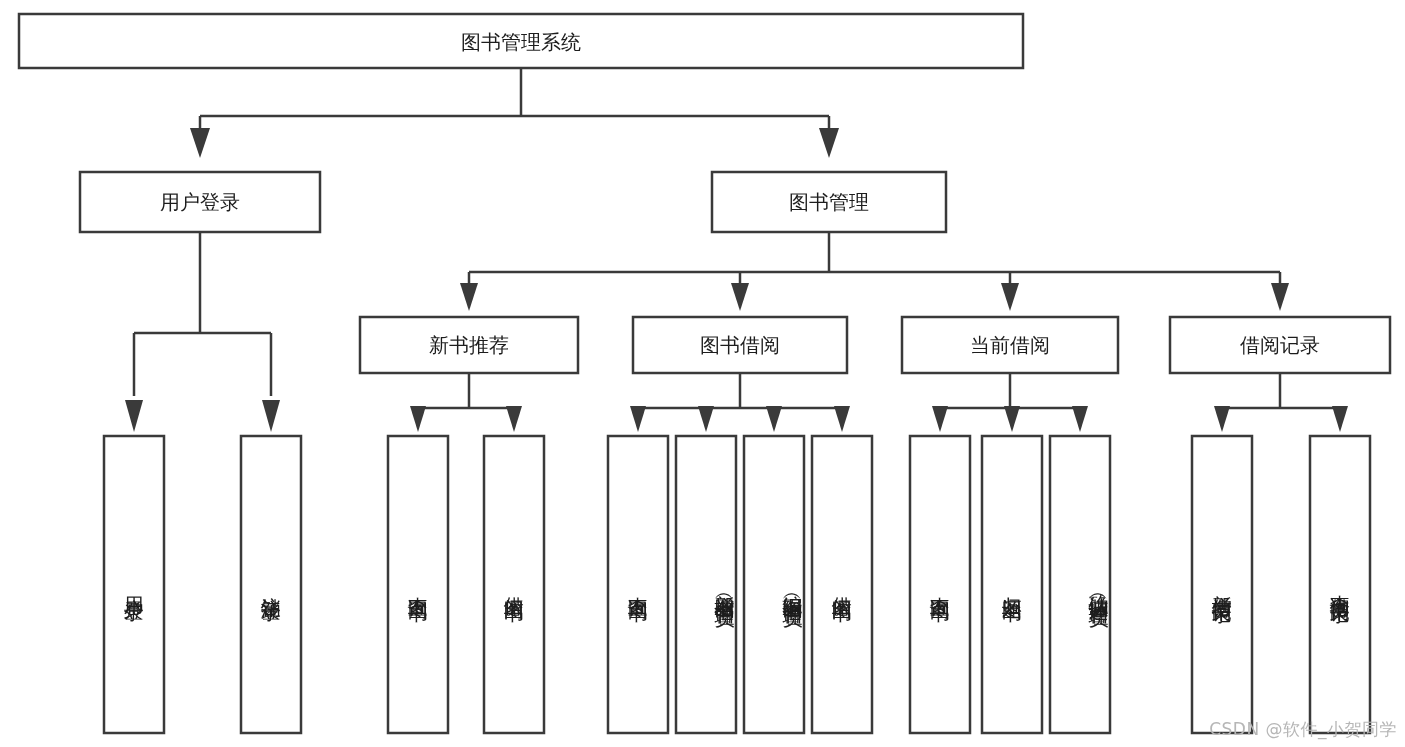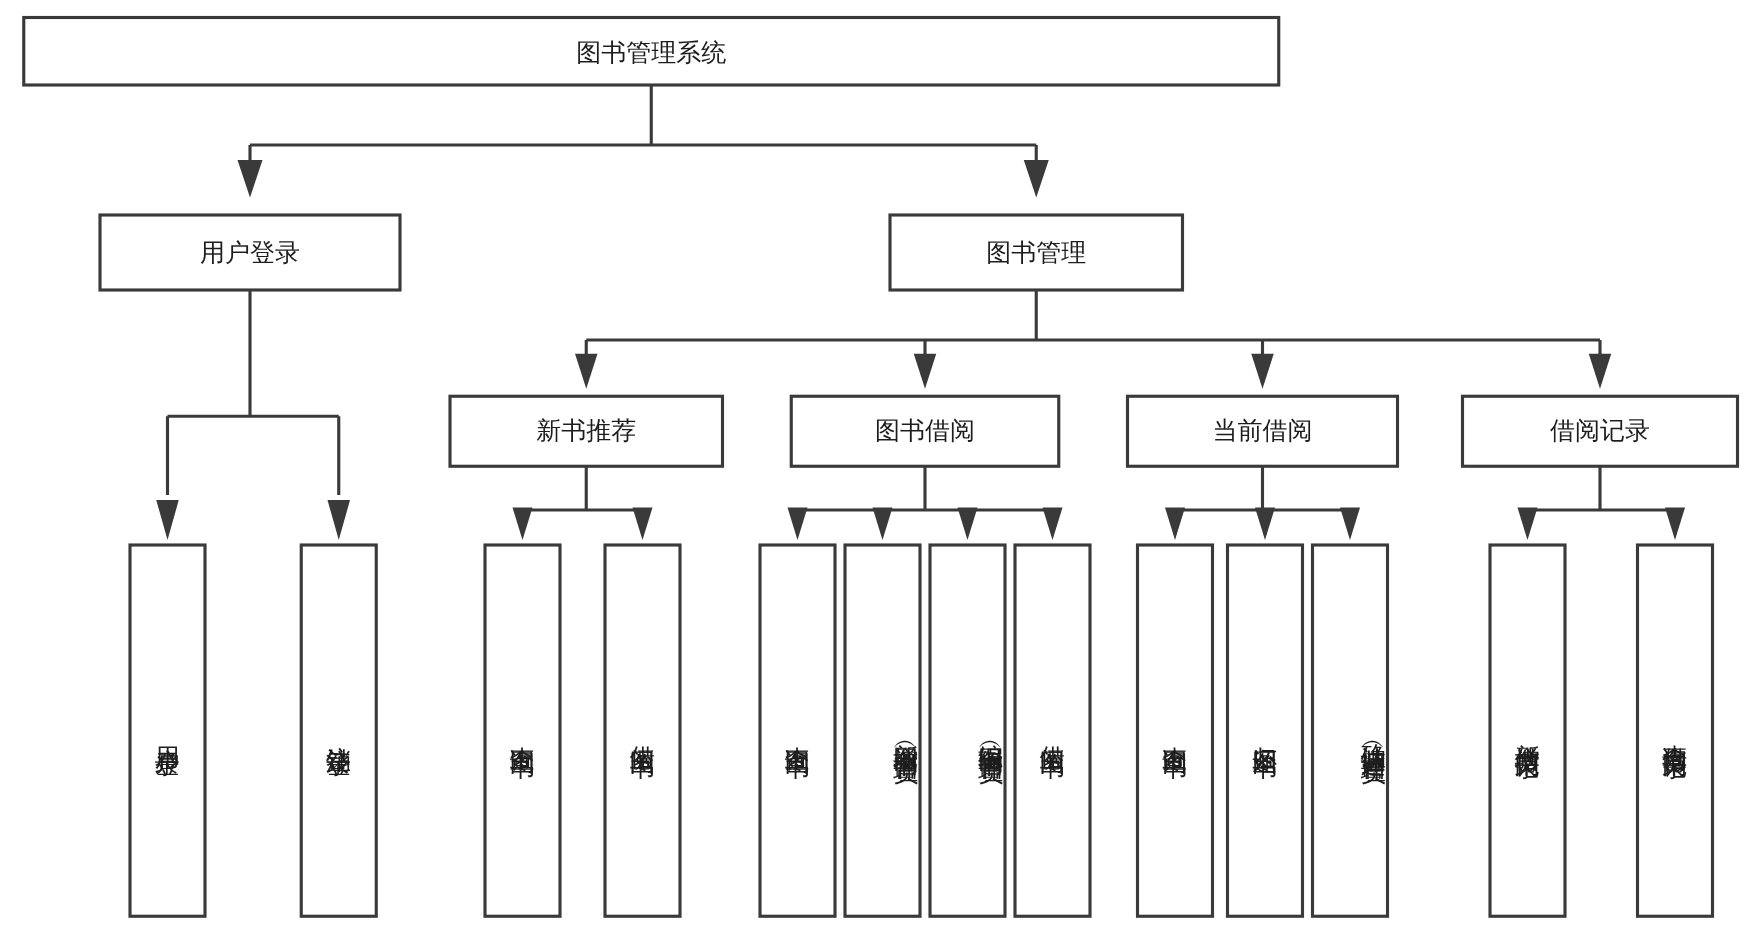--- a/index.html
+++ b/index.html
@@ -216,14 +216,15 @@
   <div class="vert-label" style="left:608px;  top:436px; width:60px; height:297px;">查询图书</div>
   <div class="vert-label" style="left:676px;  top:436px; width:60px; height:297px; align-items:flex-start; padding-top:6px; box-sizing:border-box;">新增图书（管理员）</div>
   <div class="vert-label" style="left:744px;  top:436px; width:60px; height:297px; align-items:flex-start; padding-top:6px; box-sizing:border-box;">编辑图书（管理员）</div>
   <div class="vert-label" style="left:812px;  top:436px; width:60px; height:297px;">借阅图书</div>
   <div class="vert-label" style="left:910px;  top:436px; width:60px; height:297px;">查询图书</div>
   <div class="vert-label" style="left:982px;  top:436px; width:60px; height:297px;">归还图书</div>
   <div class="vert-label" style="left:1050px; top:436px; width:60px; height:297px; align-items:flex-start; padding-top:6px; box-sizing:border-box;">确认归还（管理员）</div>
   <div class="vert-label" style="left:1192px; top:436px; width:60px; height:297px;">新增借阅记录</div>
   <div class="vert-label" style="left:1310px; top:436px; width:60px; height:297px;">查询借阅记录</div>
 
+  <div id="watermark">CSDN @软件_小贺同学</div>
 
 </div>
 
 </body></html>

